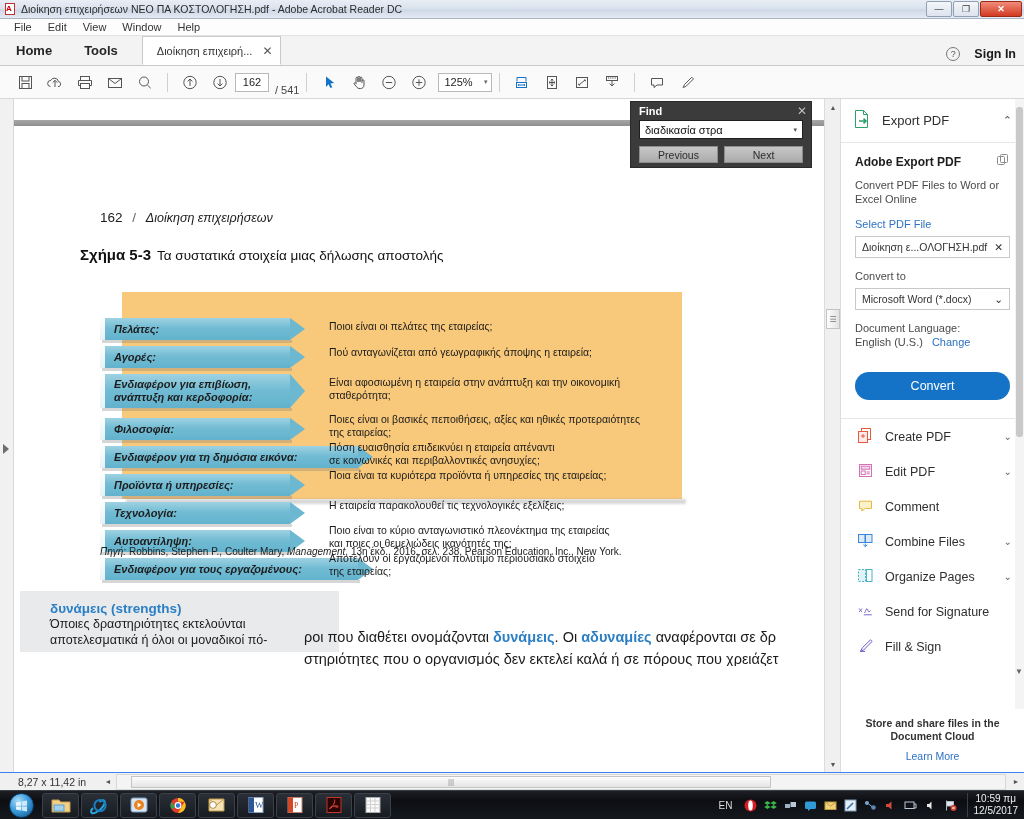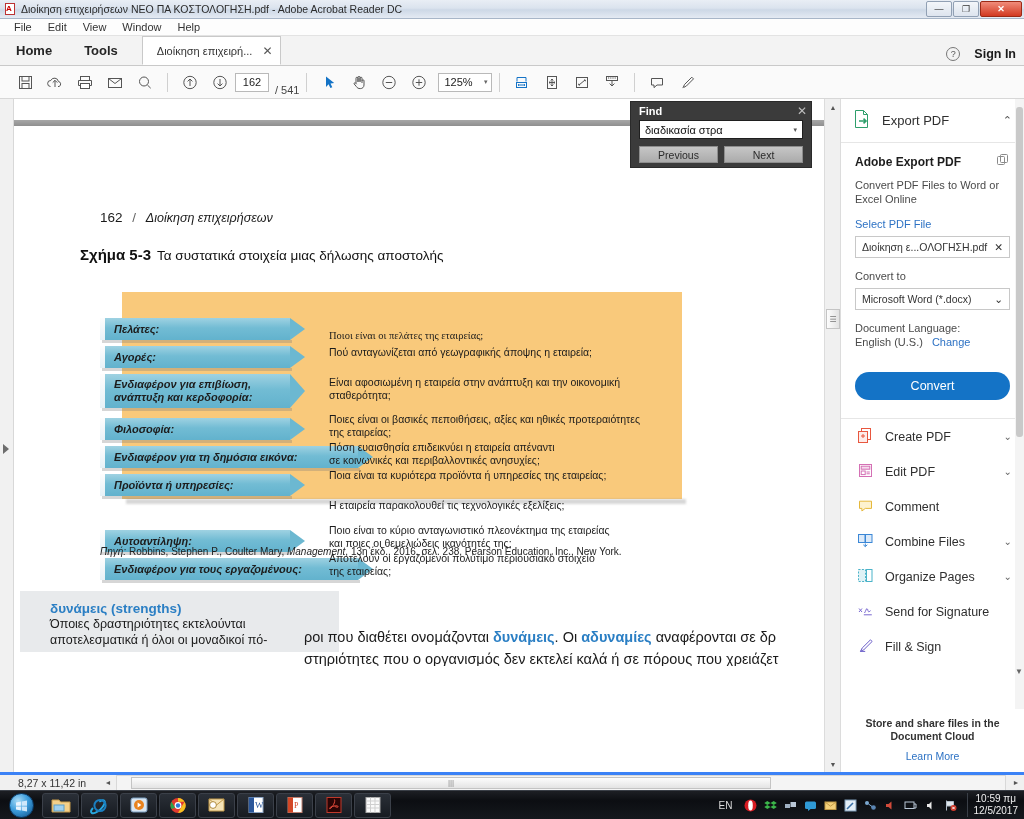--- a/index.html
+++ b/index.html
@@ -119,21 +119,21 @@
 
   
   #vscroll{ position:absolute; right:0; top:0; bottom:0; width:16px; background:#f0f0f0; border-left:1px solid #dcdcdc;}
   .sbarrow{ width:16px;height:16px; display:flex;align-items:center;justify-content:center; font-size:7px;color:#555;}
   #vthumb{ position:absolute; left:1px; top:210px; width:14px; height:20px;
     background:linear-gradient(to right,#fdfdfd,#e2e2e2); border:1px solid #c4c4c4;
     display:flex;align-items:center;justify-content:center; font-size:8px;color:#777;}
 
   
   #hscrollrow{ position:absolute; left:0; right:0; bottom:29px; height:18px;
-    background:#f0f0f0; border-top:3px solid #3b82f6; display:flex; align-items:center;}
+    background:#f0f0f0; border-top:1px solid #3b82f6; display:flex; align-items:center;}
   #pagesize{ width:100px; font-size:10.5px; color:#333; padding-left:18px;}
   #hbar{ position:relative; flex:1; height:16px; background:#f4f4f4; margin-right:2px;
      border:1px solid #d8d8d8; display:flex; align-items:center; }
   #hthumb{ position:absolute; left:14px; top:1px; height:12px; width:640px;
      background:linear-gradient(to bottom,#fdfdfd,#e4e4e4); border:1px solid #c4c4c4;
      display:flex;align-items:center;justify-content:center; font-size:8px;color:#888;}
 
   
   #find{ position:absolute; left:630px; top:101px; width:182px; height:67px;
     background:#3b3b3b; border:1px solid #2a2a2a; z-index:40; }
@@ -378,21 +378,21 @@
         <div class="drow" style="left: 0px; top: 26px;">
               <div class="arrow" style="width: 190px;">
                 <div class="shdw"></div>
                 <div class="body">
                   <span>Πελάτες:</span>
                 </div>
                 <div class="stripe"></div>
                 <div class="tip"></div>
               </div>
             </div>
-            <div class="qtext" style="left: 207px; top: 38px; width: 350px; font-family: Liberation Serif, serif;">Ποιοι είναι οι πελάτες της εταιρείας;</div>
+            <div class="qtext" style="left: 207px; top: 28px; width: 350px;">Ποιοι είναι οι πελάτες της εταιρείας;</div>
             <div class="drow" style="left: 0px; top: 54px;">
               <div class="arrow" style="width: 190px;">
                 <div class="shdw"></div>
                 <div class="body">
                   <span>Αγορές:</span>
                 </div>
                 <div class="stripe"></div>
                 <div class="tip"></div>
               </div>
             </div>
@@ -438,20 +438,30 @@
               <div class="arrow" style="width: 190px;">
                 <div class="shdw"></div>
                 <div class="body">
                   <span>Προϊόντα ή υπηρεσίες:</span>
                 </div>
                 <div class="stripe"></div>
                 <div class="tip"></div>
               </div>
             </div>
             <div class="qtext" style="left: 207px; top: 177px; width: 350px;">Ποια είναι τα κυριότερα προϊόντα ή υπηρεσίες της εταιρείας;</div>
+            <div class="drow" style="left: 0px; top: 210px;">
+              <div class="arrow" style="width: 190px;">
+                <div class="shdw"></div>
+                <div class="body">
+                  <span>Τεχνολογία:</span>
+                </div>
+                <div class="stripe"></div>
+                <div class="tip"></div>
+              </div>
+            </div>
             <div class="qtext" style="left: 207px; top: 207px; width: 350px;">Η εταιρεία παρακολουθεί τις τεχνολογικές εξελίξεις;</div>
             <div class="drow" style="left: 0px; top: 238px;">
               <div class="arrow" style="width: 190px;">
                 <div class="shdw"></div>
                 <div class="body">
                   <span>Αυτοαντίληψη:</span>
                 </div>
                 <div class="stripe"></div>
                 <div class="tip"></div>
               </div>

